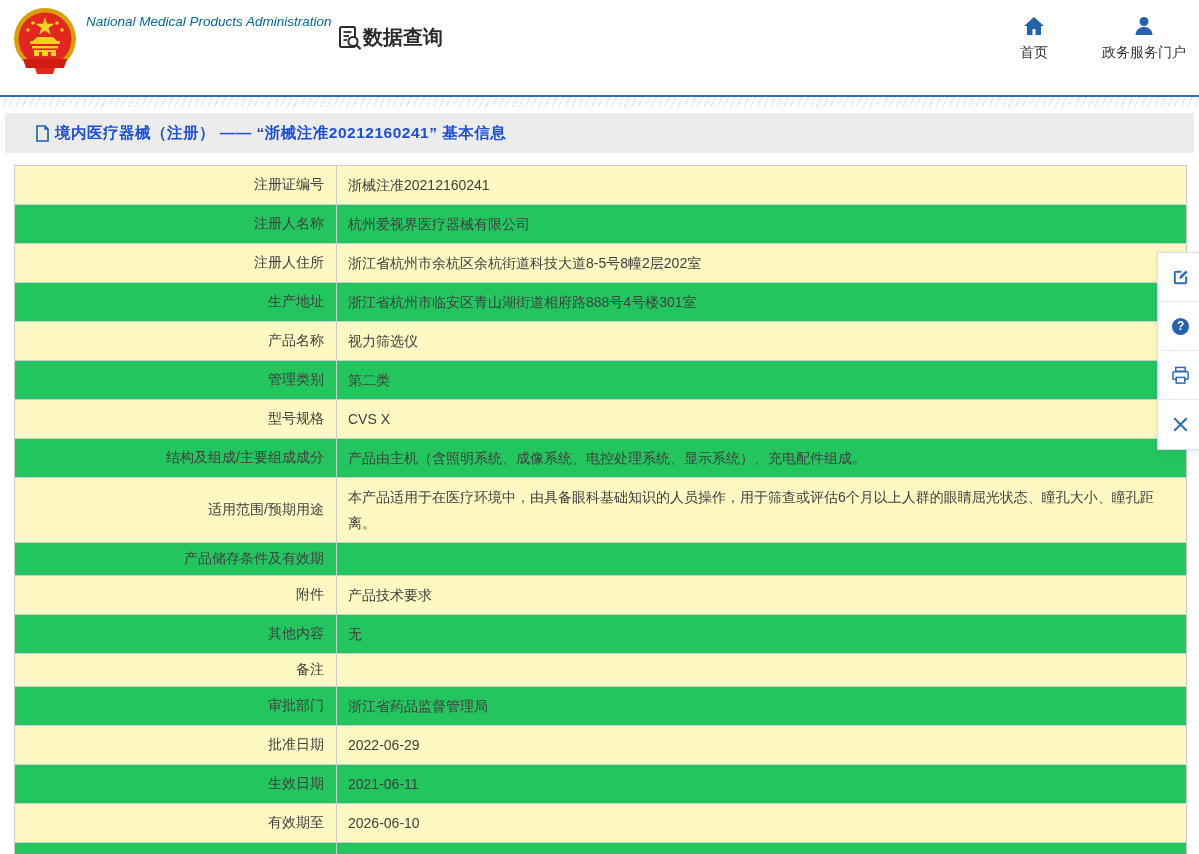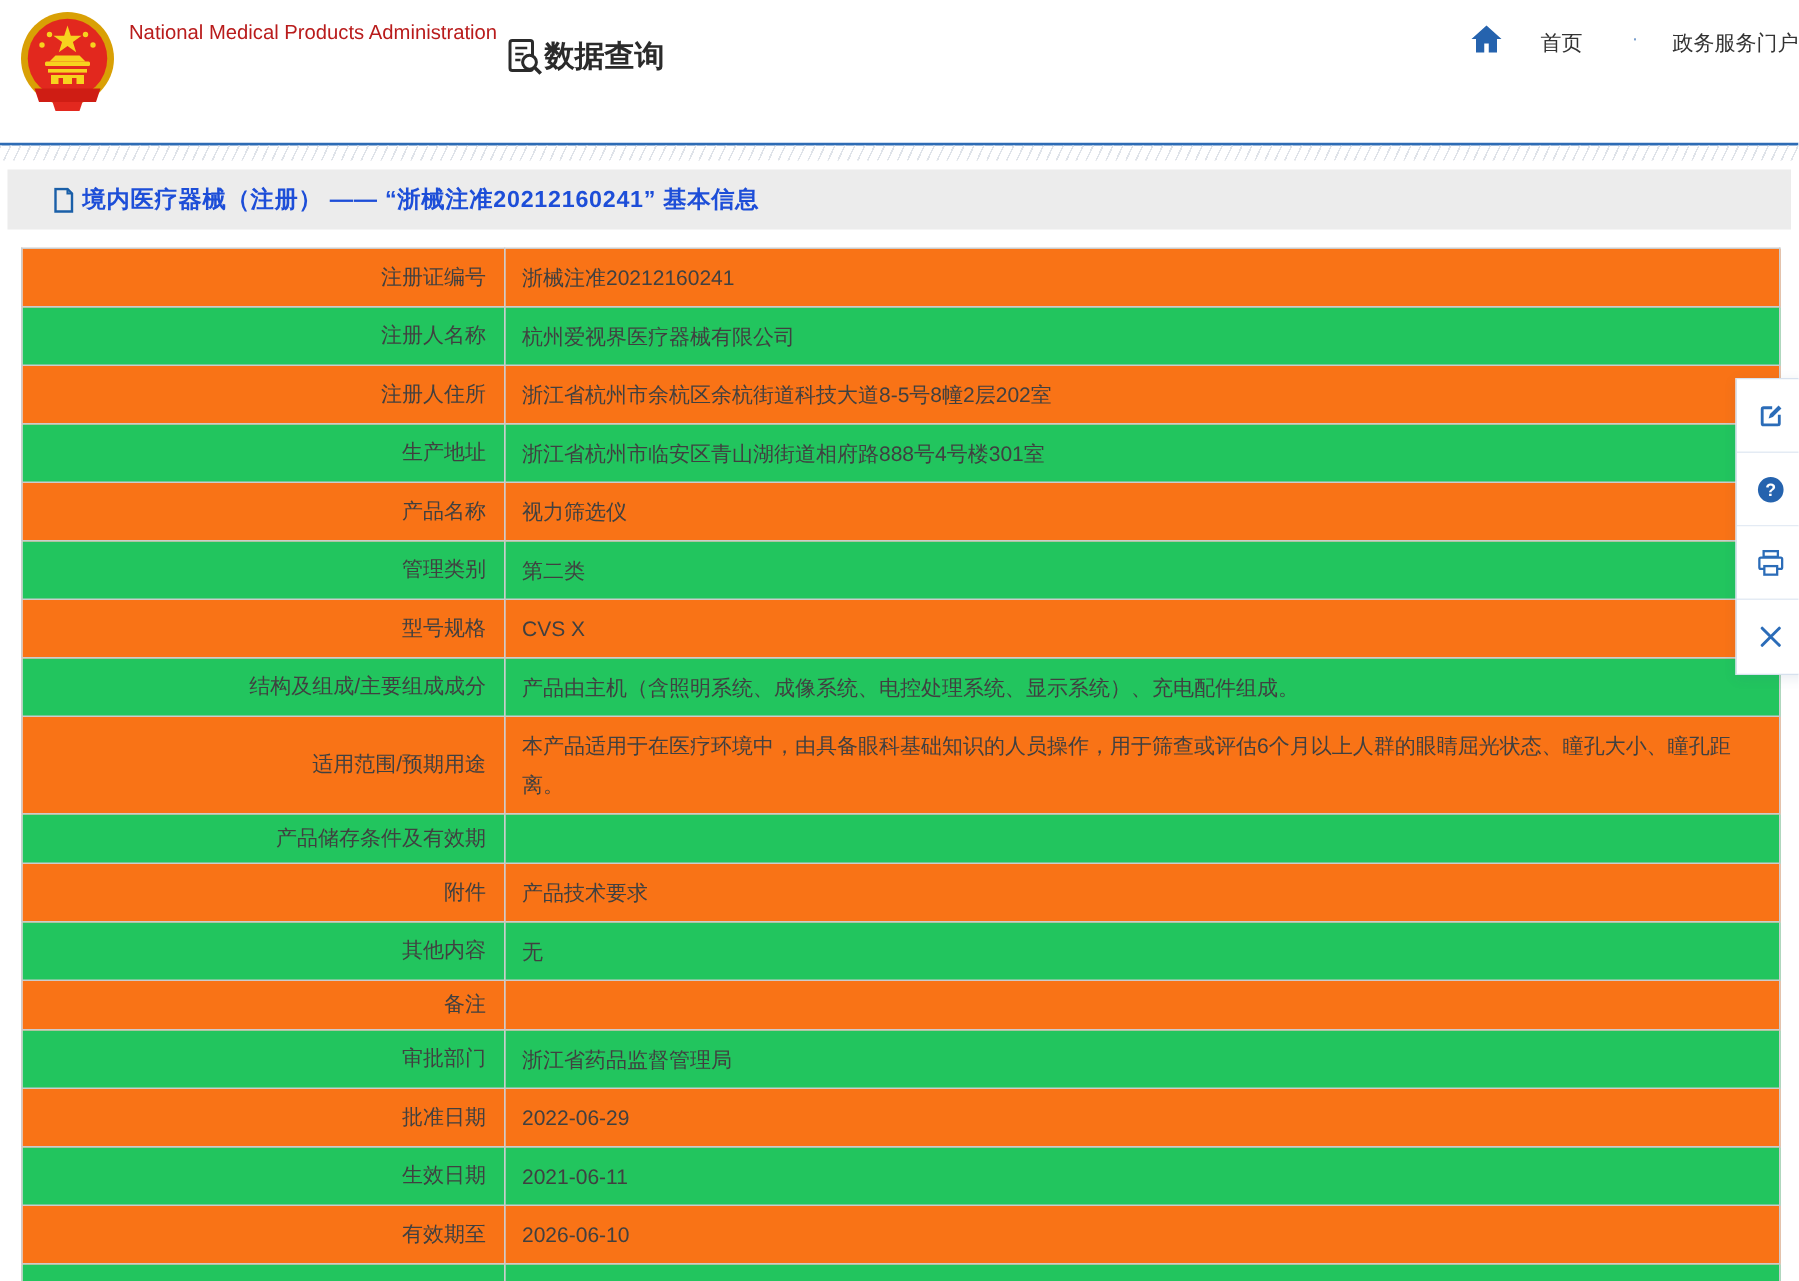--- a/index.html
+++ b/index.html
@@ -5,46 +5,46 @@
   * { margin:0; padding:0; box-sizing:border-box; }
   html,body { width:1199px; height:854px; overflow:hidden; background:#fff;
     font-family:"Liberation Sans","DejaVu Sans",sans-serif; }
   body { position:relative; }
 
   
   .header { position:relative; height:95px; background:#fff; }
   .logo { position:absolute; left:13px; top:7px; width:64px; height:68px; }
   .org-block { position:absolute; left:86px; top:11px; }
   .org-cn { font-size:29px; font-weight:bold; color:#2268b2; letter-spacing:2px; line-height:34px; }
-  .org-en { font-size:13.5px; color:#b91c1c; margin-top:3px; }
+  .org-en { font-size:13.5px; color:#0369a1; margin-top:3px;font-style:italic; }
   .section-entry { position:absolute; left:337px; top:24px; display:flex; align-items:center; cursor:pointer; }
   .section-entry .q-icon { width:26px; height:26px; }
   .section-title { font-size:20px; color:#2b2b2b; font-weight:600; margin-left:0; }
   .top-nav { position:absolute; right:0; top:14px; display:flex; }
-  .nav-item { width:110px; display:flex; align-items:center; cursor:pointer;gap:24px; }
+  .nav-item { width:110px; display:flex; flex-direction:column; align-items:center; cursor:pointer; }
   .nav-item .nav-ico { width:24px; height:24px; }
   .nav-item .nav-label { font-size:14px; color:#333; margin-top:6px; white-space:nowrap; }
 
   .blue-rule { height:2px; background:#2e6cb5; }
   .hatch { height:10px; background:repeating-linear-gradient(115deg,#dfe3e9 0 1px,transparent 1px 6px); }
 
   
   .crumb-bar { margin:6px 5px 0 5px; height:40px; background:#ececec;
     display:flex; align-items:center; padding-left:30px; }
   .crumb-bar .doc-icon { width:15px; height:17px; margin-right:5px; flex:none; }
   .crumb-title { font-size:15.5px; font-weight:700; color:#1d4ed8; letter-spacing:0.5px; }
 
   
   .tbl-wrap { margin:12px 12px 0 14px; }
   table.info { border-collapse:collapse; width:1173px; table-layout:fixed; }
   table.info td { border:1px solid #cccccc; font-size:14px; color:#404040; vertical-align:middle; }
   td.lbl { width:322px; text-align:right; padding:6px 12px 6px 6px; height:33px; }
   td.val { padding:6px 20px 6px 11px; line-height:26px; }
   tr.alt td { background:#22c55e; }
-  tr.plain td { background:#f97316; }
+  tr.plain td { background:#fef9c3; }
 
   
   .side-panel { position:absolute; left:1157px; top:252px; width:150px;
     background:#fff; border:1px solid #d7e1ee; box-shadow:0 2px 8px rgba(60,90,130,.12); }
   .side-item { height:49px; display:flex; align-items:center; padding-left:13px;
     border-bottom:1px solid #e4ebf4; cursor:pointer; background:#fff; }
   .side-item:last-child { border-bottom:none; }
   .side-item .s-ico { width:19px; height:19px; flex:none; }
 </style>
 </head>

